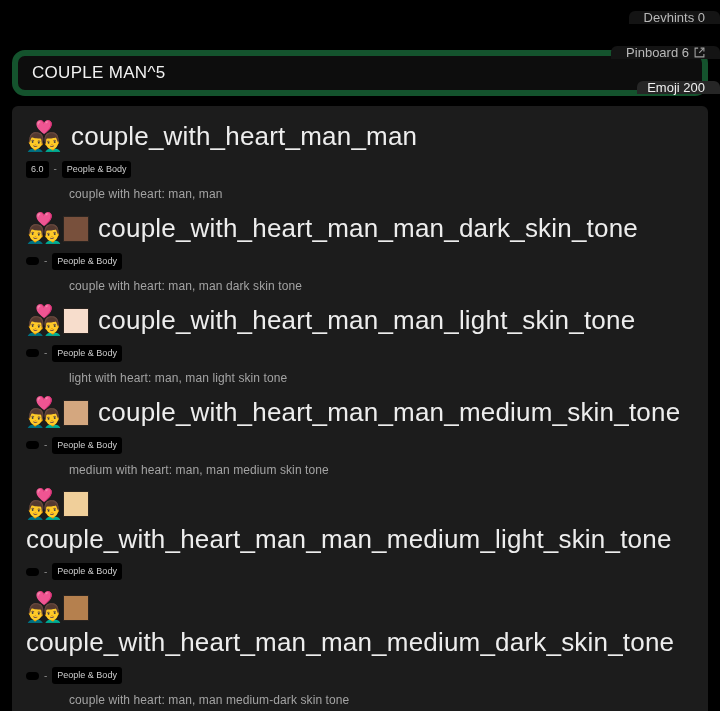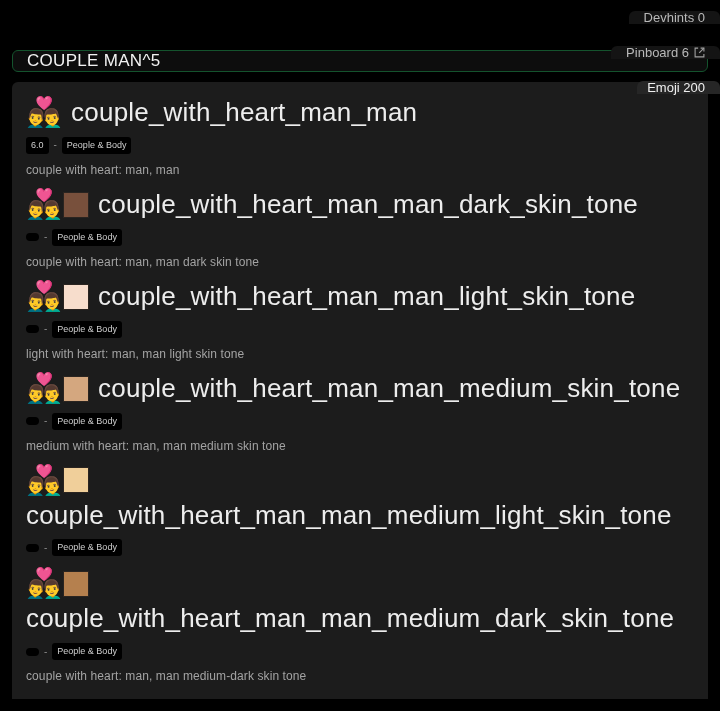--- a/index.html
+++ b/index.html
@@ -59,23 +59,23 @@
   }
   .tab .ext-icon svg { width: 11px; height: 11px; display: block; }
 
   
   .searchwrap {
     padding: 0 12px;
     background: #000000;
   }
 
   .searchbox {
-    height: 22px;
-    border: 1px solid #14532d;
-    border-radius: 6px;
+    height: 46px;
+    border: 6px solid #14532d;
+    border-radius: 13px;
     background: #0d0d0d;
     display: flex;
     align-items: center;
     padding: 0 14px;
   }
 
   .searchbox input {
     flex: 1;
     height: 100%;
     background: transparent;
@@ -178,20 +178,21 @@
     color: #8b8b8b;
     font-size: 10px;
     line-height: 1;
   }
 
   .desc {
     margin-top: 9px;
     font-size: 12px;
     color: #a3a3a3;
     letter-spacing: .1px;
+    margin-left: 43px;
   }
 </style>
 </head>
 <body>
 
 <div class="tabbar" id="tabbar">
     <div class="tab">
       <span>Devhints 0</span>
     </div>
     <div class="tab">

